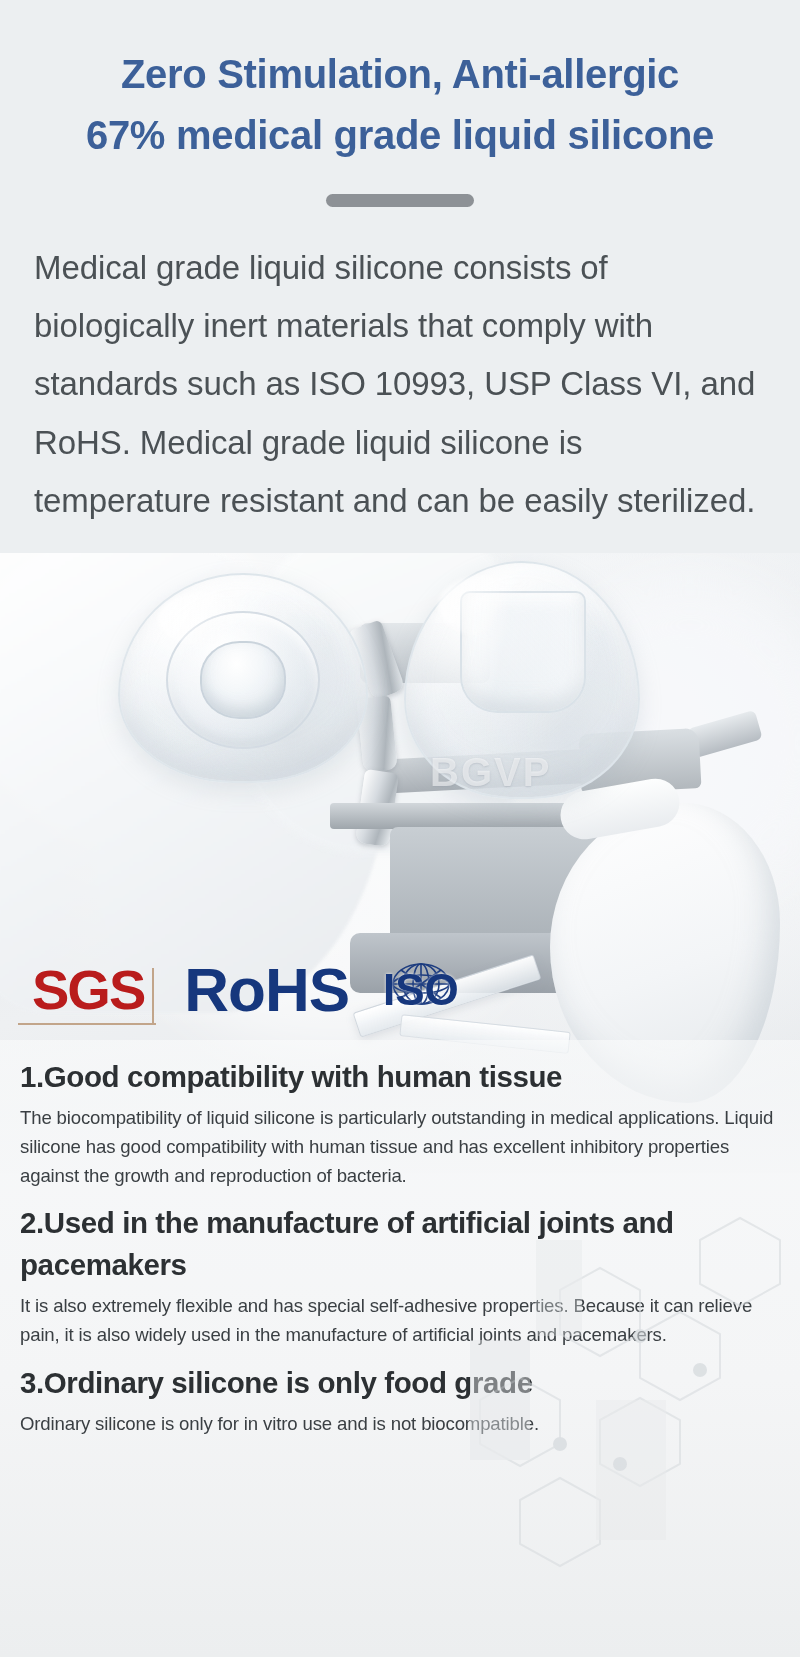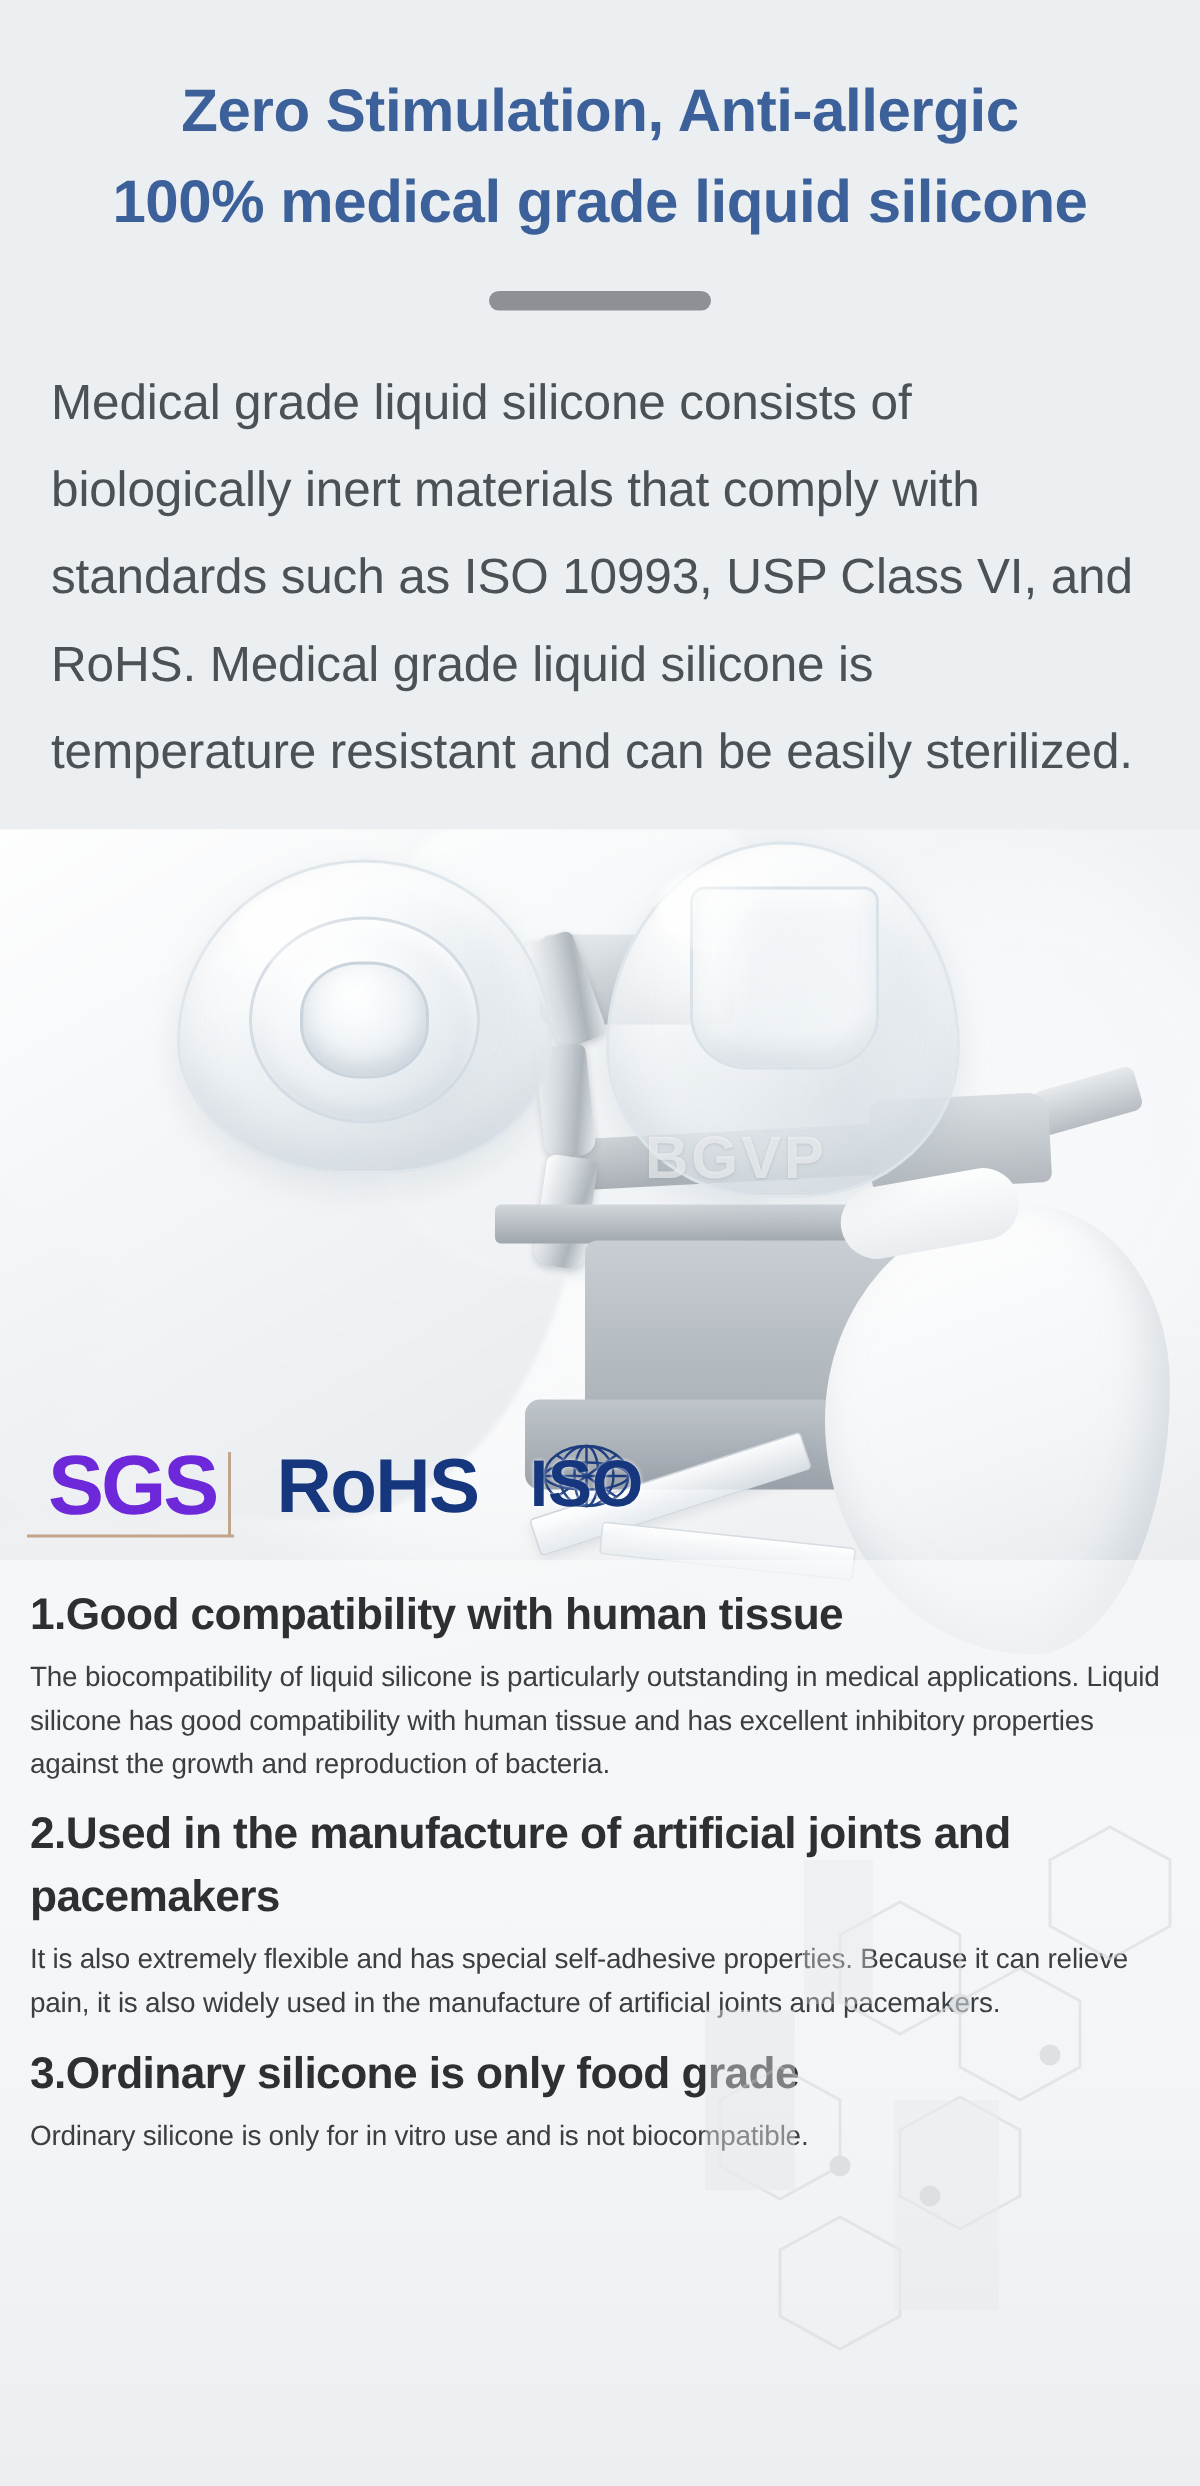--- a/index.html
+++ b/index.html
@@ -215,34 +215,34 @@
     text-shadow:0 1px 2px rgba(140,150,160,.35);
     pointer-events:none;
   }
 
   
   .certs {
     position:absolute; left:0; top:955px; width:800px; height:70px;
     display:flex; align-items:center; gap:34px; padding-left:26px;
   }
   .logo-sgs {
-    font-size:56px; font-weight:bold; color:#6d28d9;
+    font-size:56px; font-weight:bold; color:#b91c1c;
     letter-spacing:-2px; line-height:1;
     position:relative; padding:0 6px;
   }
   .logo-sgs::after {
     content:""; position:absolute; left:-8px; right:-6px; bottom:-7px;
     height:2px; background:#c2a58a;
   }
   .logo-sgs::before {
     content:""; position:absolute; right:-4px; top:6px; bottom:-6px;
     width:2px; background:#c2a58a;
   }
   .logo-rohs {
-    font-size:51px; font-weight:bold; color:#16377d;
+    font-size:62px; font-weight:bold; color:#16377d;
     letter-spacing:-1px; line-height:1;
   }
   .logo-iso {
     display:flex; flex-direction:column; align-items:center;
     position:relative; line-height:1;
   }
   .iso-globe {
     position:absolute; top:-16px; left:50%; transform:translateX(-50%);
     width:64px; height:64px; opacity:.95;
   }
@@ -273,21 +273,21 @@
   .sec-2-title { margin-top:12px; }
   .sec-3-title { margin-top:12px; }
 </style>
 </head>
 <body>
 
 <div class="page">
 
   <div class="title-block">
     <div class="title-line">Zero Stimulation, Anti-allergic</div>
-    <div class="title-line">100% medical grade liquid silicone</div>
+    <div class="title-line">67% medical grade liquid silicone</div>
     <div class="divider-wrap">
       <div class="divider"></div>
     </div>
   </div>
 
   <p class="intro">Medical grade liquid silicone consists of biologically inert materials that comply with standards such as ISO 10993, USP Class VI, and RoHS. Medical grade liquid silicone is temperature resistant and can be easily sterilized.</p>
 
   <div class="photo-stage">
     <div class="lab-blob lab-b1"></div>
     <div class="lab-blob lab-b2"></div>

